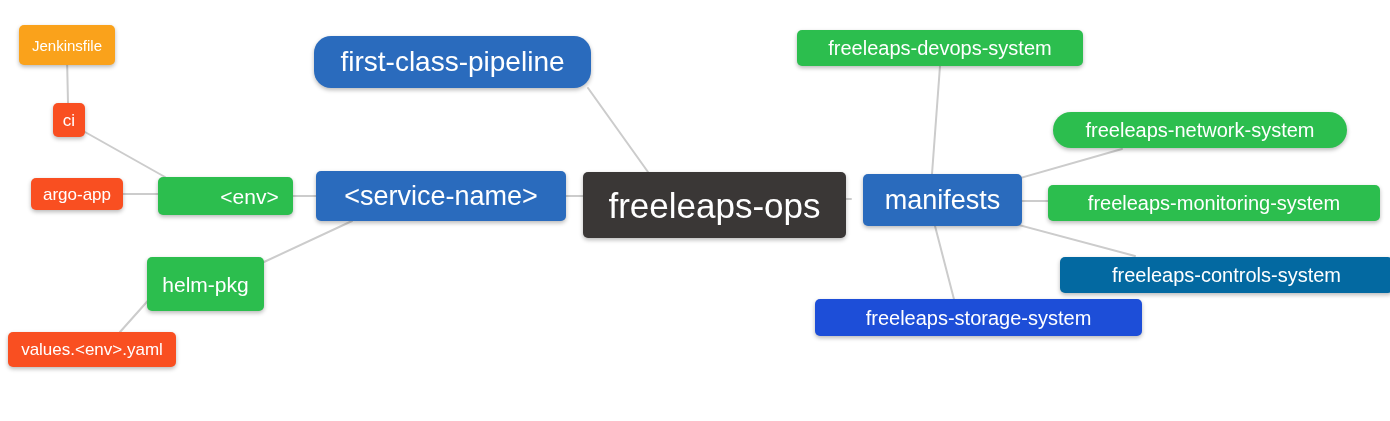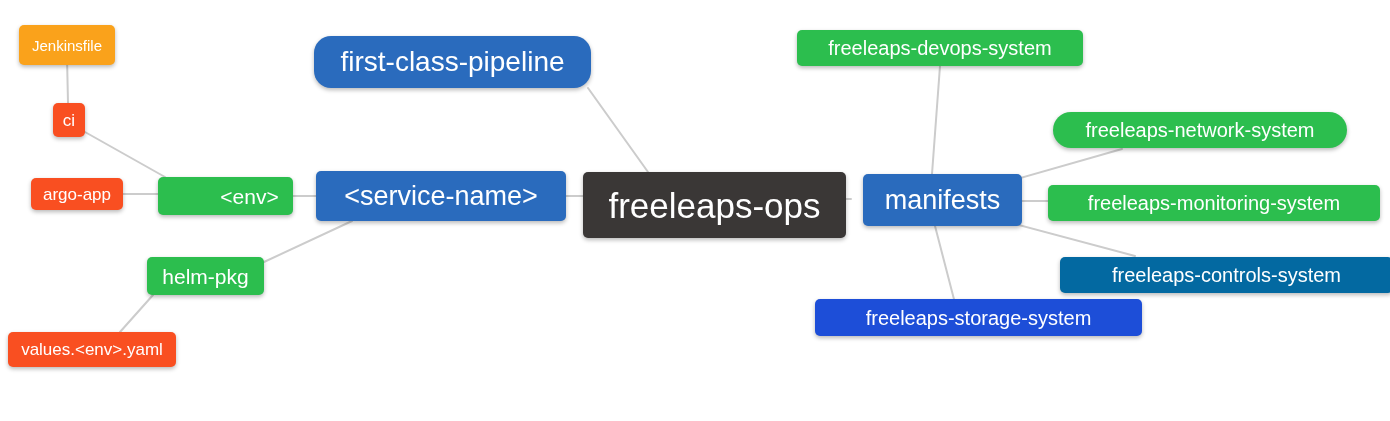--- a/index.html
+++ b/index.html
@@ -58,21 +58,21 @@
     </div>
     <div class="node" style="left: 316px; top: 171px; width: 250px; height: 50px; background: rgb(42, 107, 189); font-size: 27px; color: rgb(255, 255, 255);">
       <span>&lt;service-name&gt;</span>
     </div>
     <div class="node" style="left: 851px; top: 174px; width: 159px; height: 52px; background: rgb(42, 107, 189); font-size: 27px; color: rgb(255, 255, 255); margin-left: 12px;">
       <span>manifests</span>
     </div>
     <div class="node" style="left: 158px; top: 177px; width: 87px; height: 38px; background: rgb(44, 190, 78); font-size: 21px; color: rgb(255, 255, 255); padding-left: 48px;">
       <span>&lt;env&gt;</span>
     </div>
-    <div class="node" style="left: 147px; top: 257px; width: 117px; height: 38px; background: rgb(44, 190, 78); font-size: 21px; color: rgb(255, 255, 255); text-align: center;">
+    <div class="node" style="left: 147px; top: 257px; width: 117px; height: 54px; background: rgb(44, 190, 78); font-size: 21px; color: rgb(255, 255, 255); text-align: center;">
       <span>helm-pkg</span>
     </div>
     <div class="node" style="left: 53px; top: 103px; width: 32px; height: 34px; background: rgb(249, 79, 33); font-size: 17px; color: rgb(255, 255, 255);">
       <span>ci</span>
     </div>
     <div class="node" style="left: 31px; top: 178px; width: 92px; height: 32px; background: rgb(249, 79, 33); font-size: 17px; color: rgb(255, 255, 255);">
       <span>argo-app</span>
     </div>
     <div class="node" style="left: 8px; top: 332px; width: 168px; height: 35px; background: rgb(249, 79, 33); font-size: 17px; color: rgb(255, 255, 255);">
       <span>values.&lt;env&gt;.yaml</span>

